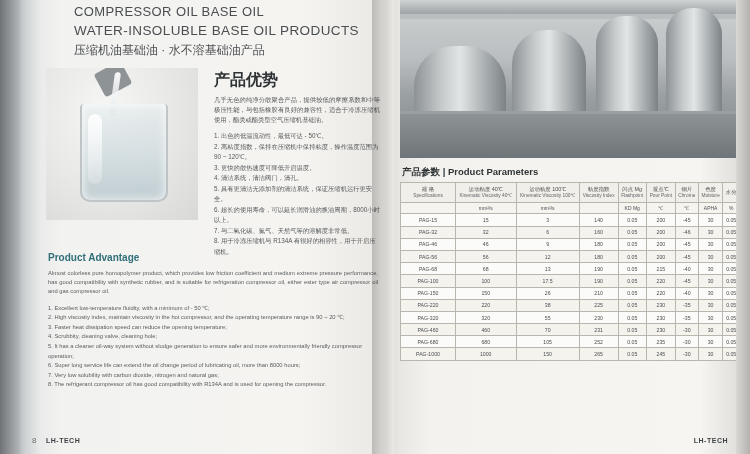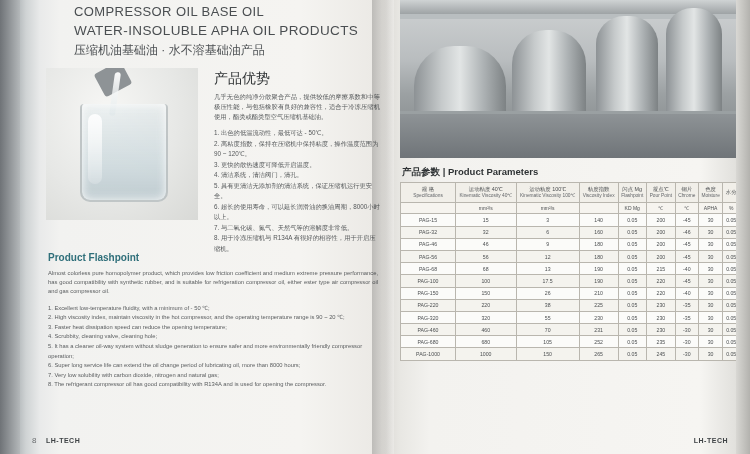--- a/index.html
+++ b/index.html
@@ -46,21 +46,21 @@
     position:absolute;left:66px;top:4px;width:6px;height:44px;
     background:linear-gradient(180deg,rgba(255,255,255,.95),rgba(222,230,232,.6));
     border-radius:3px;transform:rotate(8deg);
   }
   .bottle{
     position:absolute;left:52px;top:-2px;width:30px;height:26px;
     background:#8e9396;border-radius:3px;transform:rotate(-28deg);
   }
 
   .cn-block{position:absolute;left:196px;top:70px;width:166px;color:#3e4245;}
-  .cn-title{font-size:14px;font-weight:normal;color:#2f3335;margin-bottom:4px;}
+  .cn-title{font-size:16px;font-weight:bold;color:#2f3335;margin-bottom:4px;}
   .cn-p{font-size:6.3px;line-height:10px;color:#55585a;margin-bottom:6px;text-align:justify;}
   .cn-li{font-size:6.3px;line-height:10.5px;color:#55585a;}
 
   .adv{position:absolute;left:30px;top:252px;width:330px;}
   .adv-title{font-size:10px;font-weight:bold;color:#2f6f7a;margin-bottom:6px;}
   .adv-p{font-size:5.8px;line-height:9.2px;color:#5a5d5f;text-align:justify;margin-bottom:7px;}
   .adv-li{font-size:5.8px;line-height:9.6px;color:#5a5d5f;}
 
   .footer-l{position:absolute;left:28px;bottom:10px;font-size:7px;color:#6b6e70;}
   .footer-l b{color:#3e4245;letter-spacing:.5px;}
@@ -113,21 +113,21 @@
 <body>
 
 <div id="photo">
 
   <div id="leftedge"></div>
 
   <div id="leftpage">
 
     <div class="hdr">
       <div class="l1">COMPRESSOR OIL BASE OIL</div>
-      <div class="l2">WATER-INSOLUBLE APHA OIL PRODUCTS</div>
+      <div class="l2">WATER-INSOLUBLE BASE OIL PRODUCTS</div>
       <div class="l3">压缩机油基础油 · 水不溶基础油产品</div>
     </div>
 
     <div class="photo-glass">
       <div class="bottle"></div>
       <div class="pour"></div>
       <div class="glass"></div>
     </div>
 
     <div class="cn-block">
@@ -137,21 +137,21 @@
       <div class="cn-li">2. 高粘度指数，保持在压缩机中保持粘度，操作温度范围为 90 ~ 120℃。</div>
       <div class="cn-li">3. 更快的散热速度可降低开启温度。</div>
       <div class="cn-li">4. 清洁系统，清洁阀门，清孔。</div>
       <div class="cn-li">5. 具有更清洁无添加剂的清洁系统，保证压缩机运行更安全。</div>
       <div class="cn-li">6. 超长的使用寿命，可以延长润滑油的换油周期，8000小时以上。</div>
       <div class="cn-li">7. 与二氧化碳、氮气、天然气等的溶解度非常低。</div>
       <div class="cn-li">8. 用于冷冻压缩机与 R134A 有很好的相容性，用于开启压缩机。</div>
     </div>
 
     <div class="adv">
-      <div class="adv-title">Product Flashpoint</div>
+      <div class="adv-title">Product Advantage</div>
       <div class="adv-p">Almost colorless pure homopolymer product, which provides low friction coefficient and medium extreme pressure performance, has good compatibility with synthetic rubber, and is suitable for refrigeration compressor oil, either ester type air compressor oil and gas compressor oil.</div>
       <div class="adv-li">1. Excellent low-temperature fluidity, with a minimum of - 50 ℃;</div>
       <div class="adv-li">2. High viscosity index, maintain viscosity in the hot compressor, and the operating temperature range is 90 ~ 20 ℃;</div>
       <div class="adv-li">3. Faster heat dissipation speed can reduce the opening temperature;</div>
       <div class="adv-li">4. Scrubbity, cleaning valve, cleaning hole;</div>
       <div class="adv-li">5. It has a cleaner oil-way system without sludge generation to ensure safer and more environmentally friendly compressor operation;</div>
       <div class="adv-li">6. Super long service life can extend the oil change period of lubricating oil, more than 8000 hours;</div>
       <div class="adv-li">7. Very low solubility with carbon dioxide, nitrogen and natural gas;</div>
       <div class="adv-li">8. The refrigerant compressor oil has good compatibility with R134A and is used for opening the compressor.</div>
     </div>

